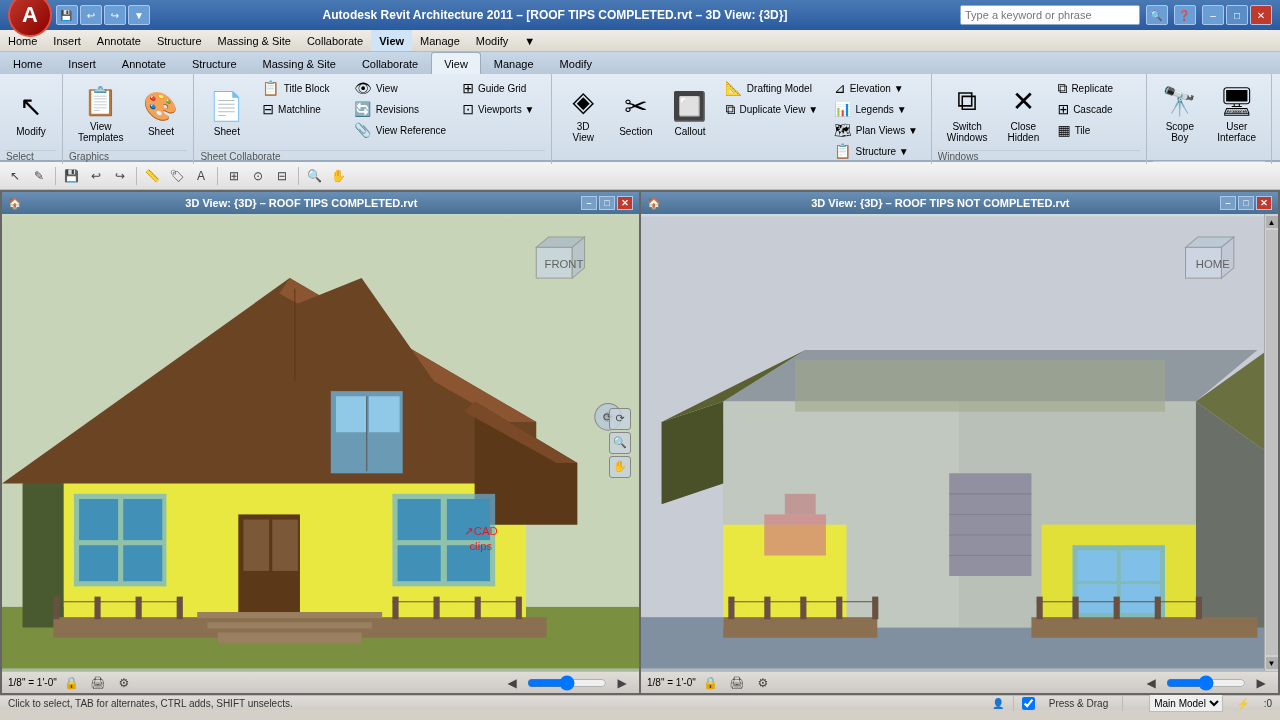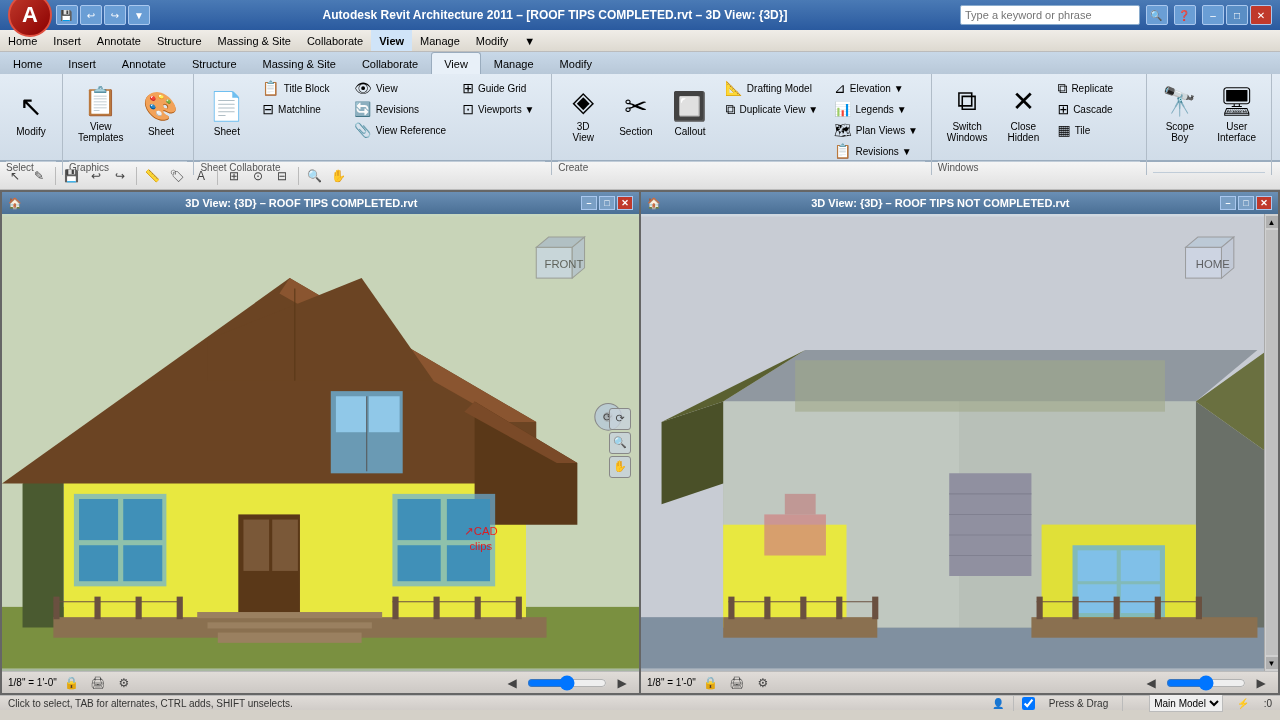--- a/index.html
+++ b/index.html
@@ -453,25 +453,24 @@
           <div class="ribbon-small-btn">
             <span class="s-icon">📊</span>
             <span>Legends ▼</span>
           </div>
           <div class="ribbon-small-btn">
             <span class="s-icon">🗺</span>
             <span>Plan Views ▼</span>
           </div>
           <div class="ribbon-small-btn">
             <span class="s-icon">📋</span>
-            <span>Revisions ▼</span>
-          </div>
-        </div>
-      </div>
-      <div class="ribbon-group-label">Create</div>
+            <span>Structure ▼</span>
+          </div>
+        </div>
+      </div>
     </div>
 
     <div class="ribbon-group" style="min-width:180px;">
       <div class="ribbon-group-content">
         <div class="ribbon-big-btn">
           <div class="big-icon">⧉</div>
           <span>Switch<br>Windows</span>
         </div>
         <div class="ribbon-big-btn">
           <div class="big-icon">✕</div>

